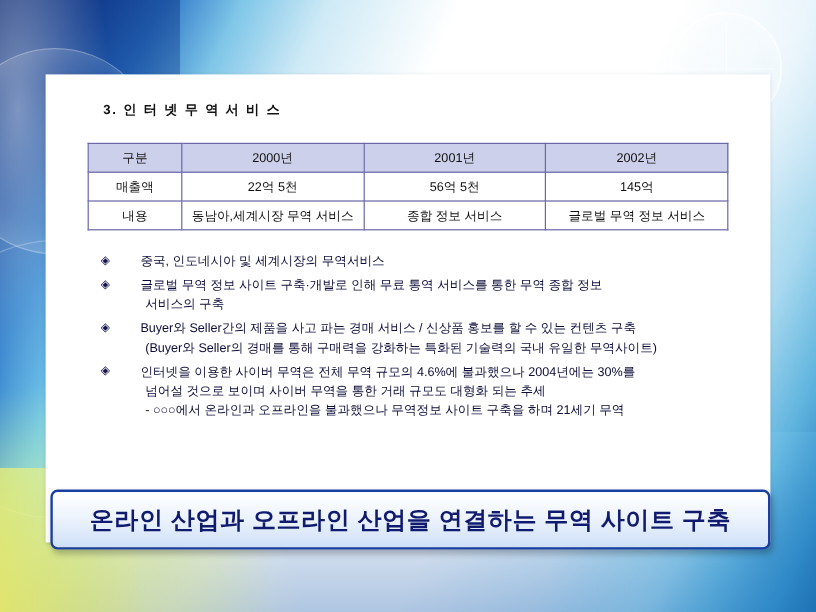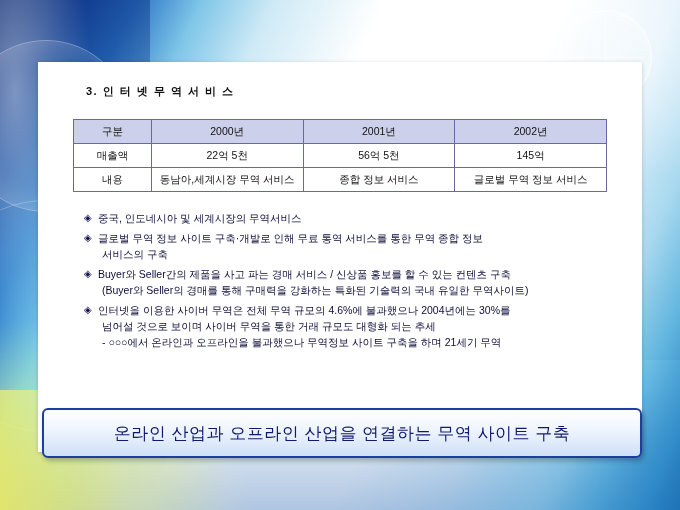--- a/index.html
+++ b/index.html
@@ -169,42 +169,43 @@
   }
   .bullet .marker {
     position: absolute;
     left: 0;
     top: 0;
     color: #141452;
     font-size: 10px;
   }
   .bullet .line {
     display: block;
+    margin-left: 19px;
   }
   .bullet .line.indent {
     padding-left: 4px;
   }
 
   .banner {
     position: absolute;
     left: 42px;
     bottom: 52px;
     width: 596px;
     height: 46px;
     border: 2px solid #1b3fa0;
     border-radius: 6px;
     background: linear-gradient(180deg, #ffffff 0%, #eef4fd 45%, #cfe0f7 100%);
     box-shadow: 2px 3px 5px rgba(0,0,0,0.25);
     display: flex;
     align-items: center;
     justify-content: center;
   }
   .banner-text {
-    font-size: 17px;
-    font-weight: normal;
+    font-size: 20px;
+    font-weight: bold;
     color: #101a6e;
     letter-spacing: 0.5px;
     white-space: nowrap;
   }
 </style>
 </head>
 <body>
 
 <div class="slide">
   <div class="deco-left"></div>

